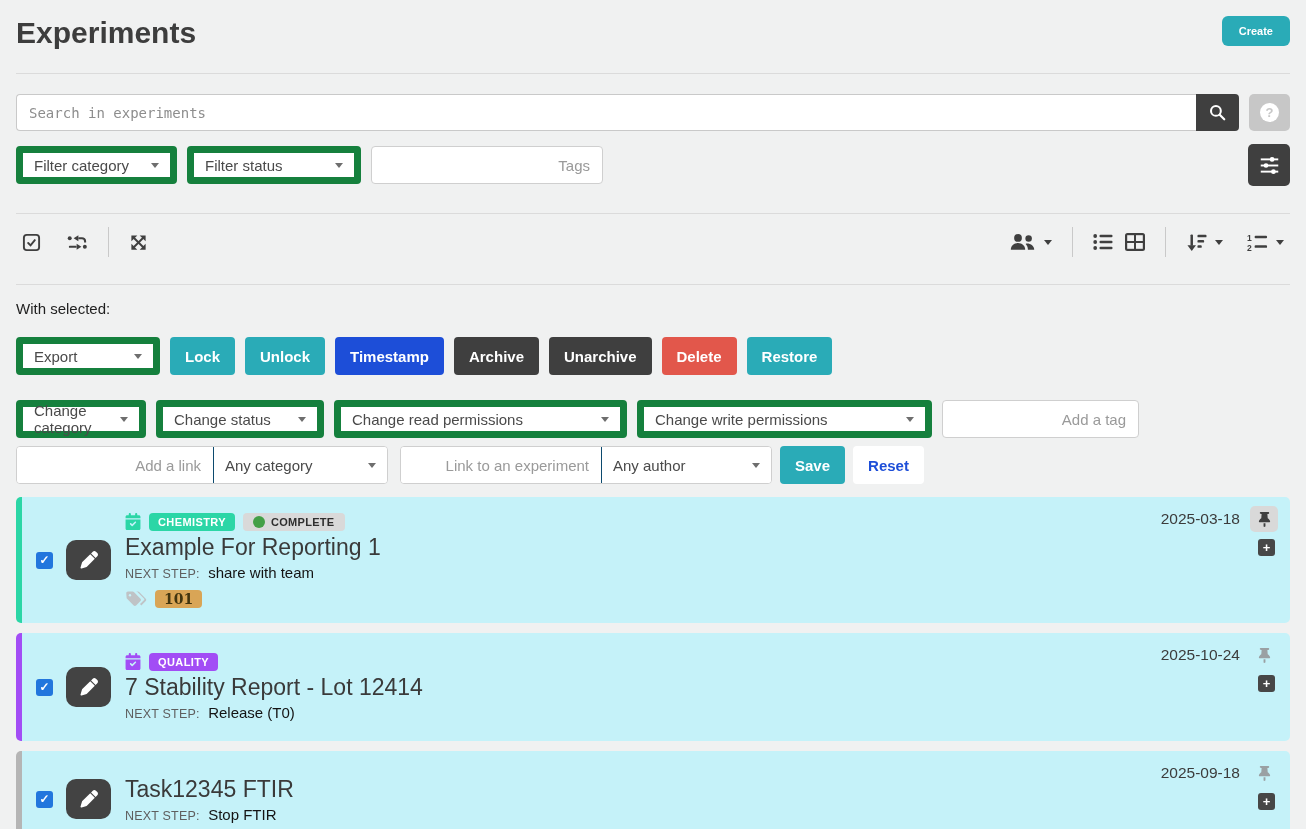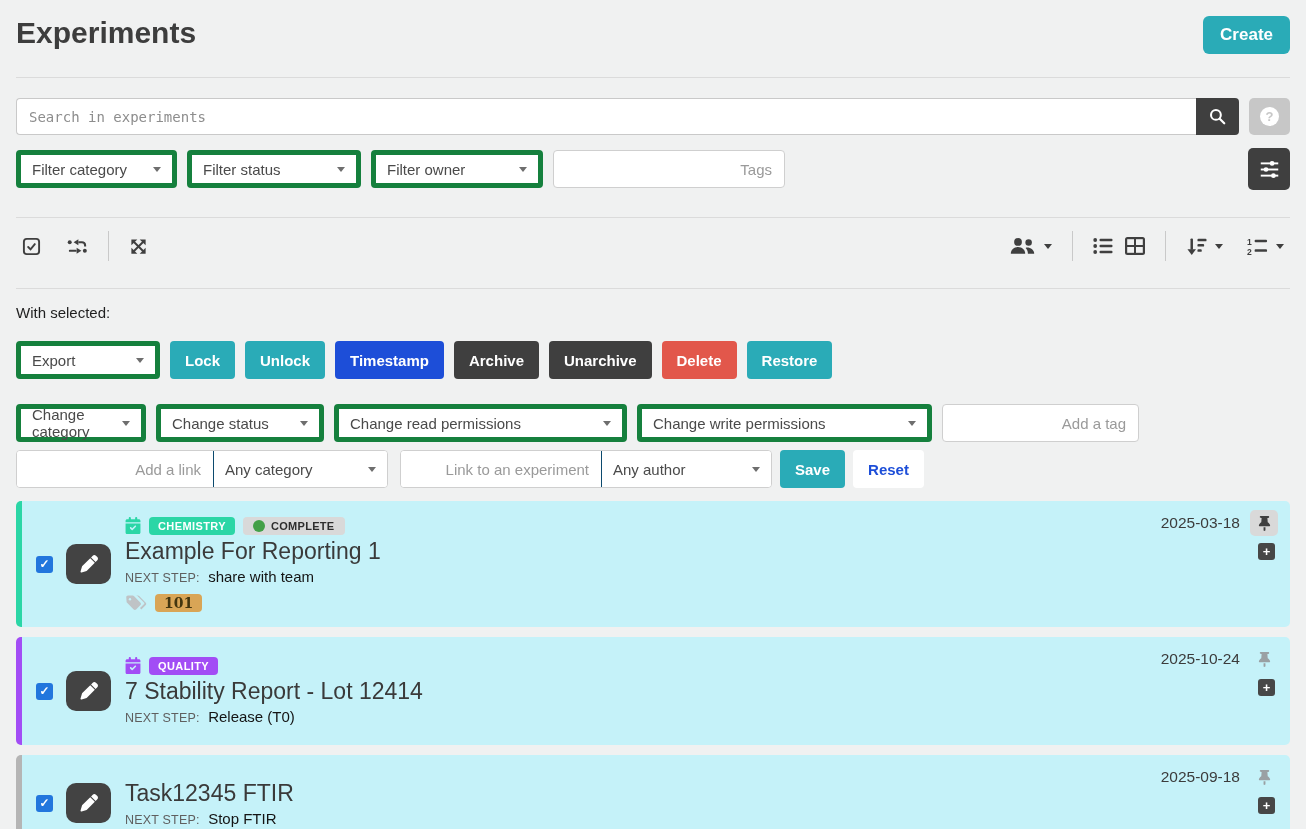--- a/index.html
+++ b/index.html
@@ -8,42 +8,42 @@
     background:#f0f1f1;
     font-family:"Liberation Sans", sans-serif;
     color:#3d3d3d;
   }
   .wrap { padding:16px 16px 0 16px; }
 
   
   .hdr { display:flex; justify-content:space-between; align-items:flex-start; }
   h1 { font-size:30px; font-weight:600; color:#3d3d3d; }
   .btn { border:none; cursor:pointer; font-family:inherit; }
-  .create-btn { background:#2aabb7; color:#fff; font-size:17px; font-weight:bold;
+  .create-btn { background:#2aabb7; color:#fff; font-size:11px; font-weight:bold;
     padding:9px 17px; border-radius:6px; }
 
   .hr { border:none; border-top:1px solid #dbdbdb; }
 
   
   .search-row { display:flex; margin-top:20px; }
   .search-group { flex:1; display:flex; }
   .search-input { flex:1; height:37px; border:1px solid #c9c9c9; border-right:none;
     border-radius:4px 0 0 4px; padding:0 12px; font-family:"DejaVu Sans Mono", monospace;
     font-size:14px; color:#333; background:#fff; outline:none; }
   .search-input::placeholder { color:#8d8d8d; }
   .search-btn { width:43px; height:37px; background:#3f3f3f; border-radius:0 4px 4px 0;
     display:flex; align-items:center; justify-content:center; }
   .help-btn { width:41px; height:37px; background:#c7c7c7; border-radius:5px; margin-left:10px;
     display:flex; align-items:center; justify-content:center; }
   .q-circle { width:19px; height:19px; border-radius:50%; background:#fff; color:#c7c7c7;
     font-size:13px; font-weight:bold; display:flex; align-items:center; justify-content:center; }
 
   
   .filter-row { display:flex; gap:10px; margin-top:13px; align-items:center; }
-  .sel { background:#fff; border:5px solid #15803d; border-radius:4px; height:38px;
+  .sel { background:#fff; border:7px solid #15803d; border-radius:4px; height:38px;
     display:flex; align-items:center; justify-content:space-between; padding:0 11px;
     font-size:15px; color:#4a4a4a; cursor:pointer; }
   .caret { width:0; height:0; border-left:4.5px solid transparent; border-right:4.5px solid transparent;
     border-top:5px solid #6e6e6e; margin-left:8px; flex:none; }
   .tbox { height:38px; border:1px solid #cfcfcf; border-radius:4px; padding:0 12px;
     font-size:15px; color:#333; background:#fff; outline:none; font-family:inherit;text-align:right; }
   .tbox::placeholder { color:#9a9a9a; }
   .spacer { flex:1; }
   .sliders-btn { width:42px; height:42px; background:#3f3f3f; border-radius:5px;
     display:flex; align-items:center; justify-content:center; }
@@ -132,24 +132,20 @@
 
   <div class="filter-row">
     <div class="sel" style="width:161px">
       <span>Filter category</span>
       <span class="caret"></span>
     </div>
     <div class="sel" style="width:174px">
       <span>Filter status</span>
       <span class="caret"></span>
     </div>
-    <div class="sel" style="width:172px">
-      <span>Filter owner</span>
-      <span class="caret"></span>
-    </div>
     <input class="tbox" style="width: 232px;" placeholder="Tags">
     <div class="spacer"></div>
     <button class="btn sliders-btn" style="background-color: rgb(63, 63, 63);">
       <svg width="21" height="21" viewBox="0 0 24 24">
         <line x1="2" y1="5" x2="22" y2="5" stroke="#fff" stroke-width="2.2"></line>
         <circle cx="15" cy="5" r="2.7" fill="#fff"></circle>
         <line x1="2" y1="12" x2="22" y2="12" stroke="#fff" stroke-width="2.2"></line>
         <circle cx="8" cy="12" r="2.7" fill="#fff"></circle>
         <line x1="2" y1="19" x2="22" y2="19" stroke="#fff" stroke-width="2.2"></line>
         <circle cx="16.5" cy="19" r="2.7" fill="#fff"></circle>

